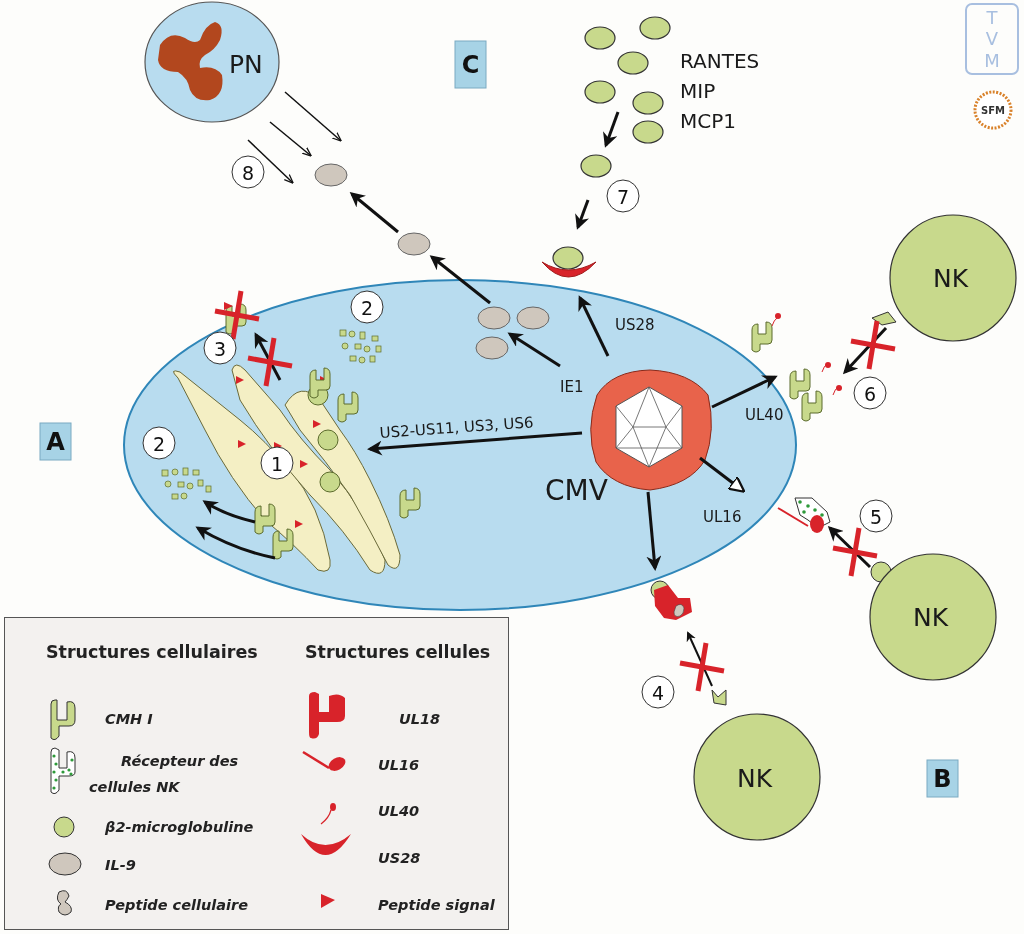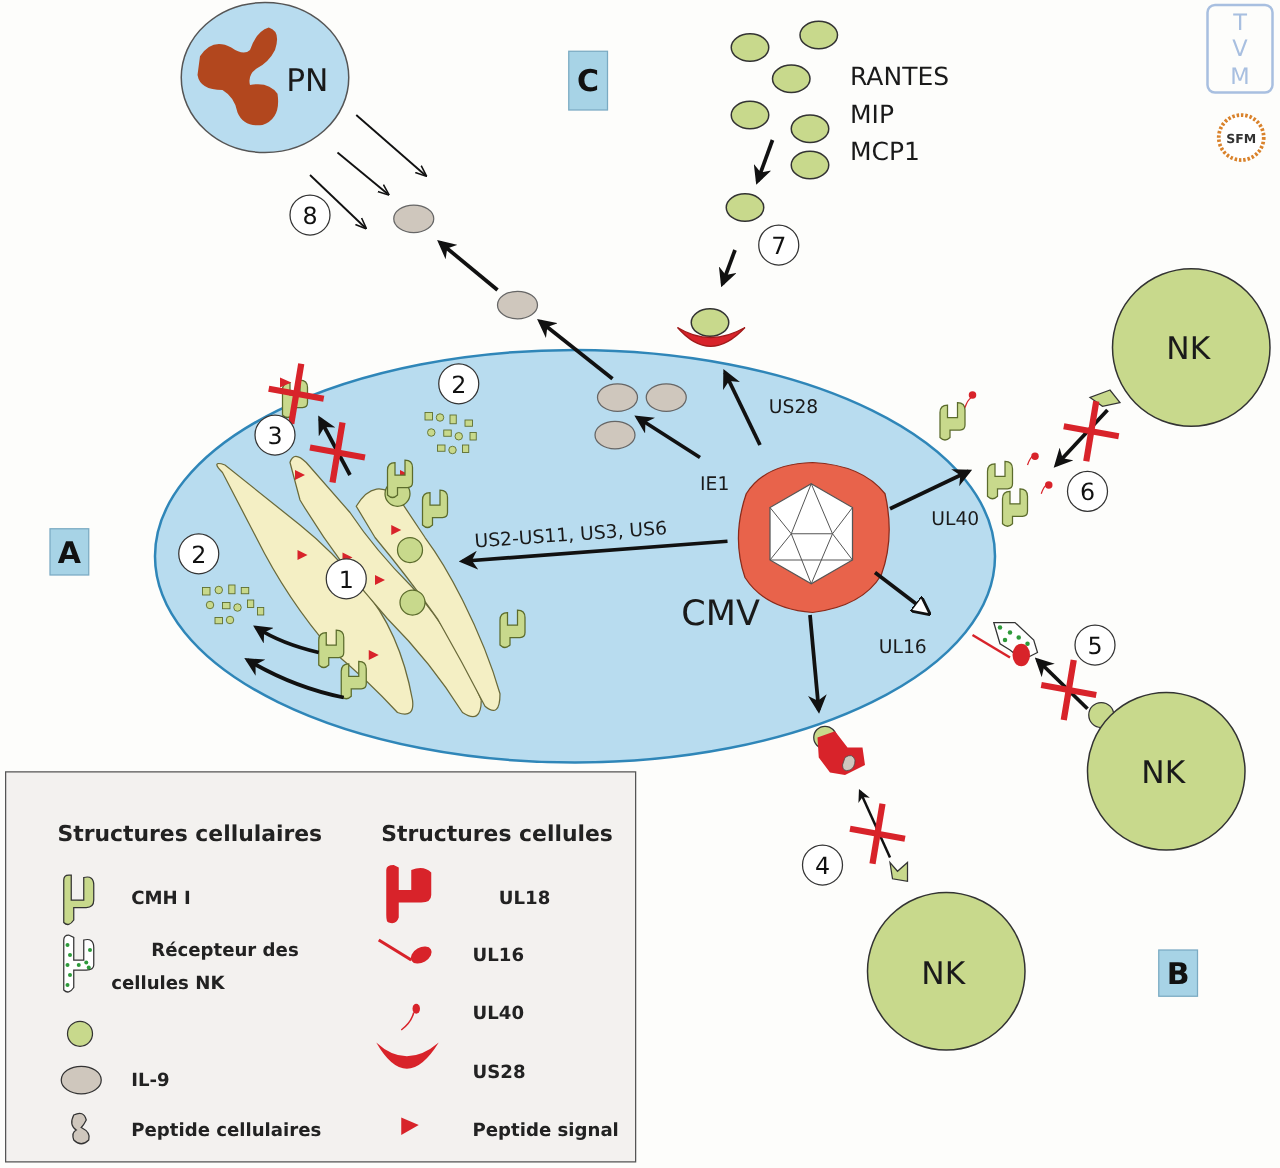--- a/index.html
+++ b/index.html
@@ -2,22 +2,22 @@
 <html><head>
 <meta charset="utf-8">
 <style>
   html, body { margin: 0; padding: 0; background: #fdfdfb; }
   body { width: 1024px; height: 934px; position: relative; overflow: hidden; font-family: "Liberation Sans", sans-serif; }
   svg#diagram { position: absolute; left: 0; top: 0; }
   .lbl { font-family: "DejaVu Sans", sans-serif; fill: #1a1a1a; }
   .numtxt { font-family: "DejaVu Sans", sans-serif; fill: #111; font-size: 19px; text-anchor: middle; dominant-baseline: central; }
   .panel-letter { font-family: "DejaVu Sans", sans-serif; font-weight: bold; font-size: 24px; fill: #111; text-anchor: middle; dominant-baseline: central; }
   .legend-box { position: absolute; left: 4px; top: 617px; width: 505px; height: 313px; border: 1.5px solid #555; background: #f3f1ef; box-sizing: border-box; }
-  .legend-title { position: absolute; font-family: "DejaVu Sans", sans-serif; font-weight: bold; font-size: 17.5px; color: #222; white-space: nowrap; margin-top: 16px; }
-  .legend-label { position: absolute; font-family: "DejaVu Sans", sans-serif; font-weight: bold; font-size: 14.5px; color: #222; white-space: nowrap; line-height: 26px; }
+  .legend-title { position: absolute; font-family: "DejaVu Sans", sans-serif; font-weight: bold; font-size: 17.5px; color: #222; white-space: nowrap; }
+  .legend-label { position: absolute; font-family: "DejaVu Sans", sans-serif; font-weight: bold; font-size: 14.5px; color: #222; white-space: nowrap; line-height: 26px; font-style: italic; }
   .legend-icon { position: absolute; }
 </style>
 </head>
 <body>
 
 <svg id="diagram" width="1024" height="934" viewBox="0 0 1024 934">
   <defs>
     <marker id="ah" viewBox="0 0 10 10" refX="8" refY="5" markerWidth="5" markerHeight="5" orient="auto-start-reverse">
       <path d="M0,0 L10,5 L0,10 L3,5 z" fill="#111"></path>
     </marker>
@@ -295,30 +295,31 @@
         <circle cx="27" cy="14" r="1.6"></circle>
         <circle cx="26" cy="28" r="1.6"></circle>
       </g>
   </svg>
   <div class="legend-label" style="left:116px;top:130px">Récepteur des</div>
   <div class="legend-label" style="left:84px;top:156px">cellules NK</div>
 
   <svg class="legend-icon" style="left:46px;top:196px" width="26" height="26">
     <circle cx="13" cy="13" r="10" fill="#c8d98c" stroke="#333" stroke-width="1"></circle>
   </svg>
+  <div class="legend-label" style="left:100px;top:196px">β2-microglobuline</div>
 
   <svg class="legend-icon" style="left:40px;top:232px" width="40" height="28">
     <ellipse cx="20" cy="14" rx="16" ry="11" fill="#cfc7bd" stroke="#333" stroke-width="1"></ellipse>
   </svg>
   <div class="legend-label" style="left:100px;top:234px">IL-9</div>
 
   <svg class="legend-icon" style="left:48px;top:270px" width="24" height="30">
     <path d="M6,4 q8,-4 10,4 q-2,4 -4,6 q8,4 6,10 q-6,6 -12,0 q-2,-6 2,-8 q-6,-4 -2,-12 z" fill="#cfc7bd" stroke="#333" stroke-width="1"></path>
   </svg>
-  <div class="legend-label" style="left:100px;top:274px">Peptide cellulaires</div>
+  <div class="legend-label" style="left:100px;top:274px">Peptide cellulaire</div>
 
   <svg class="legend-icon" style="left:294px;top:72px" width="56" height="50">
     <path d="M10,6 Q10,2 16,2 L20,4 L20,22 L30,22 L30,6 Q40,2 46,8 L46,26 Q46,32 38,32 L20,32 L20,44 Q18,50 12,48 Q10,48 10,42 z" fill="#d8232a"></path>
   </svg>
   <div class="legend-label" style="left:394px;top:88px">UL18</div>
 
   <svg class="legend-icon" style="left:294px;top:128px" width="56" height="32">
     <line x1="4" y1="6" x2="30" y2="22" stroke="#d8232a" stroke-width="2.5"></line>
     <ellipse cx="38" cy="18" rx="9" ry="6" fill="#d8232a" transform="rotate(-30 38 18)"></ellipse>
   </svg>

